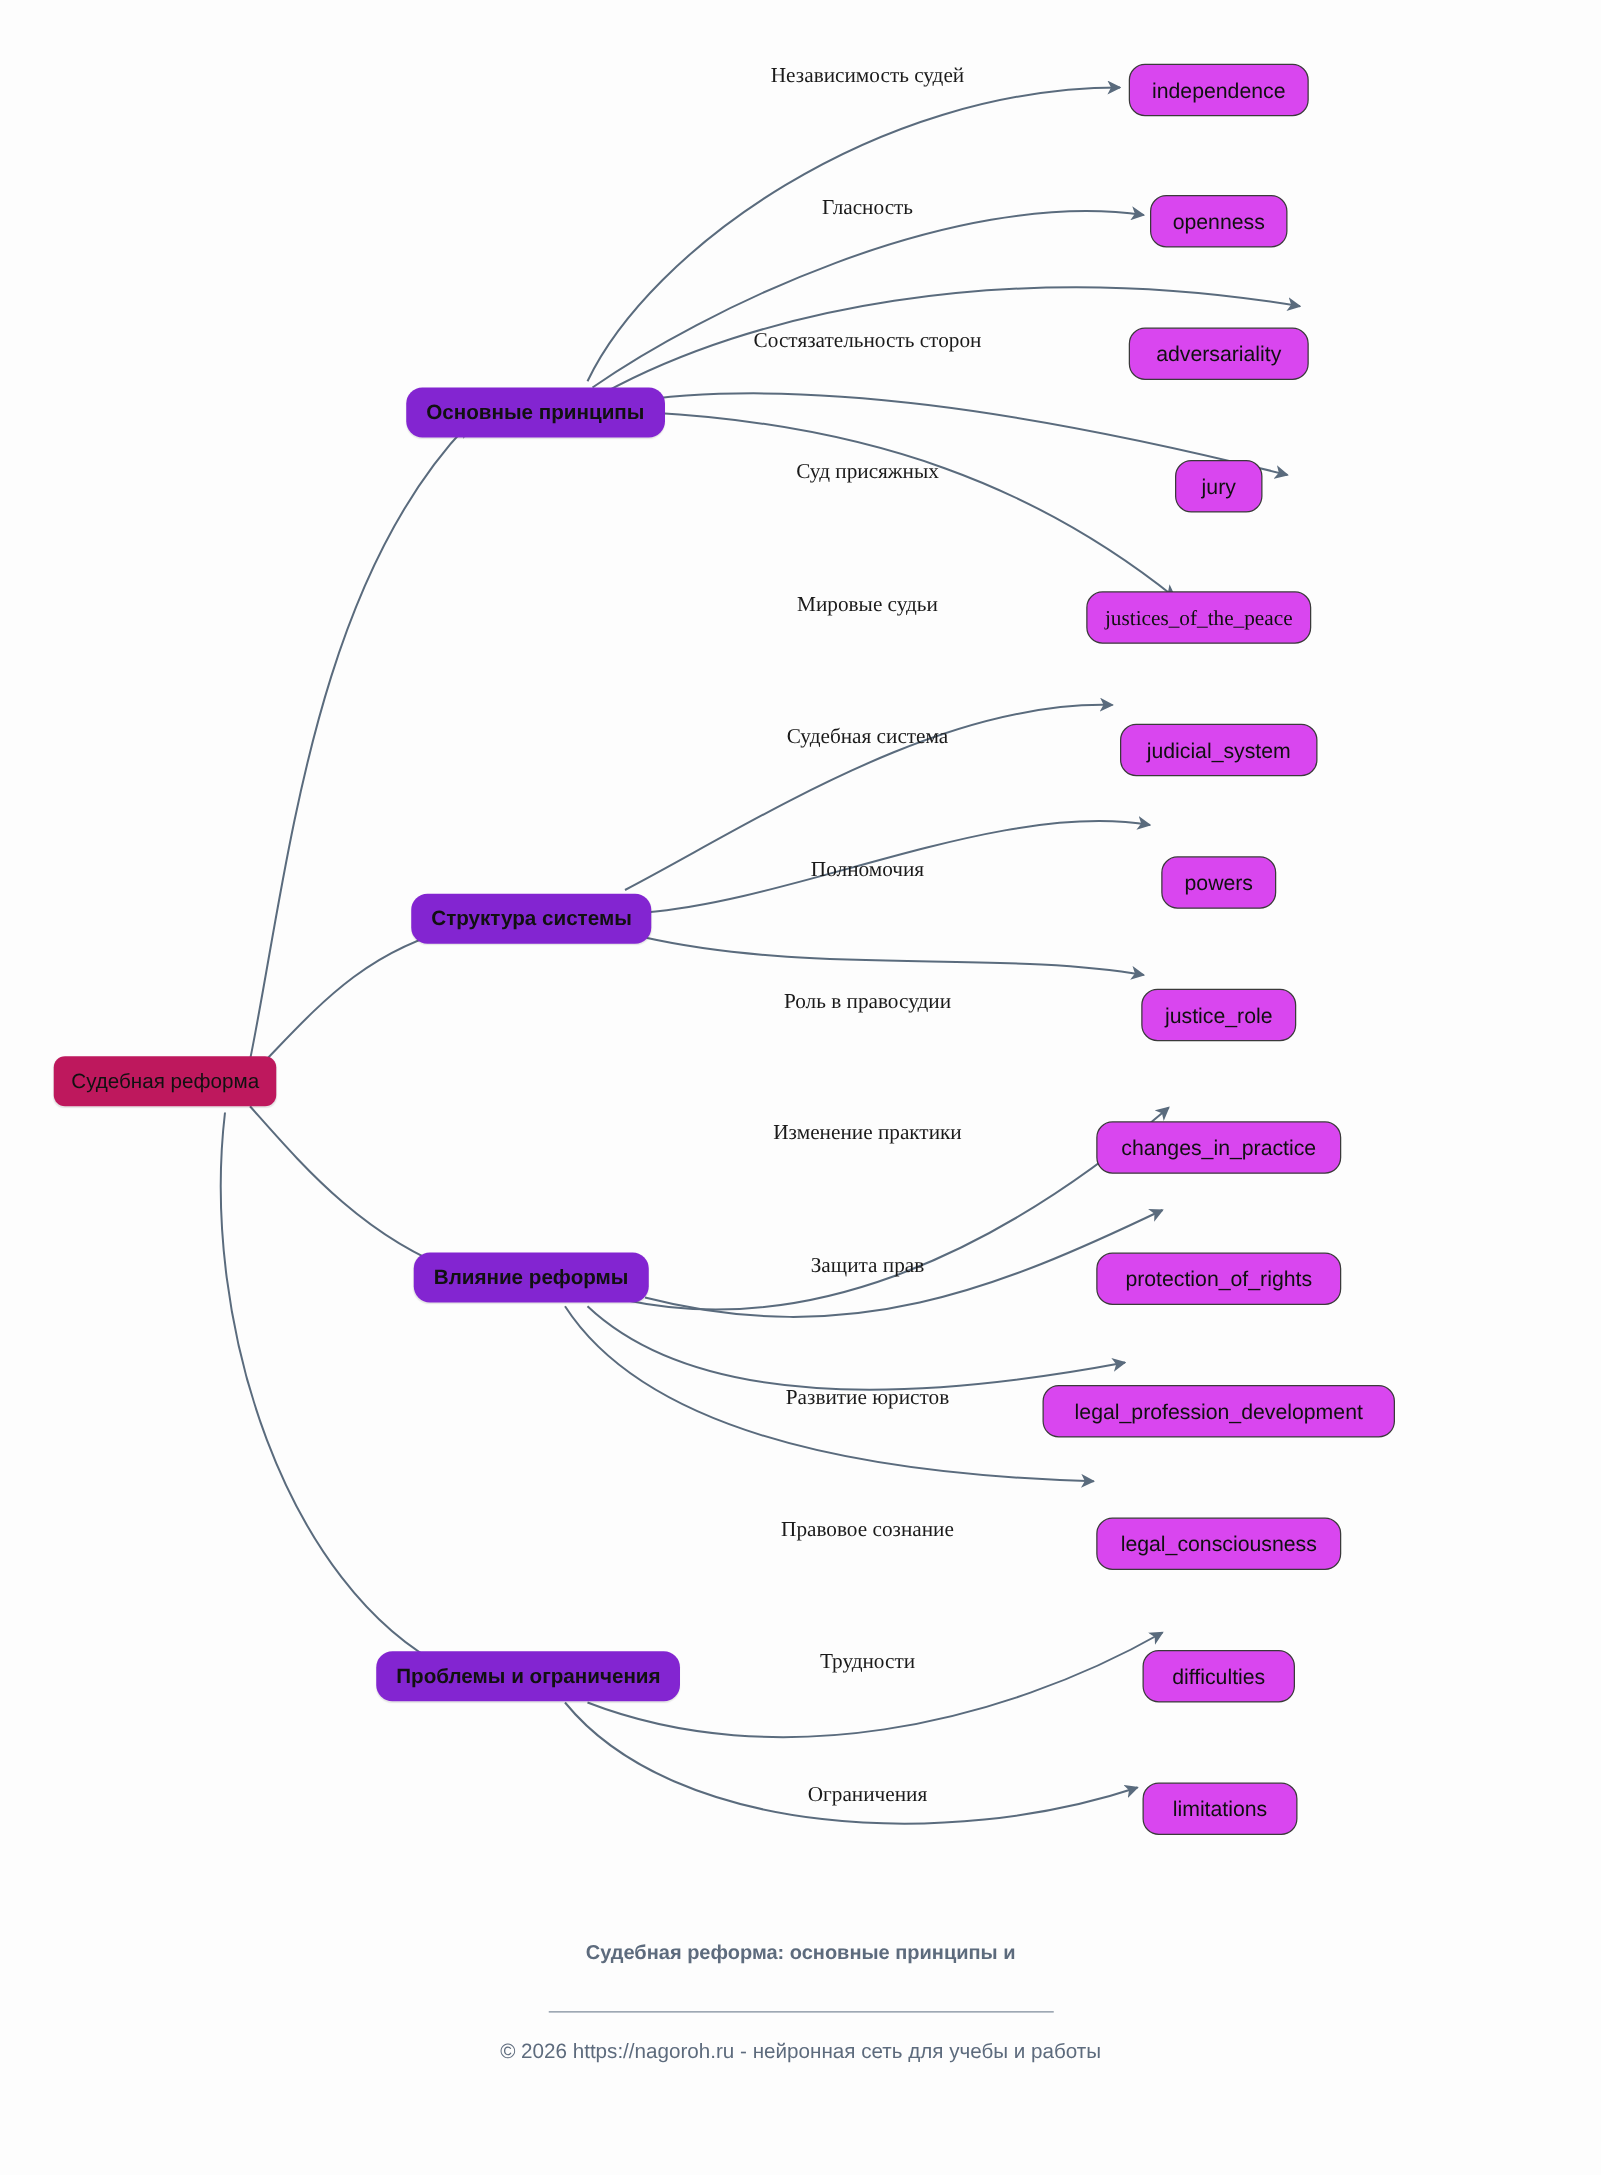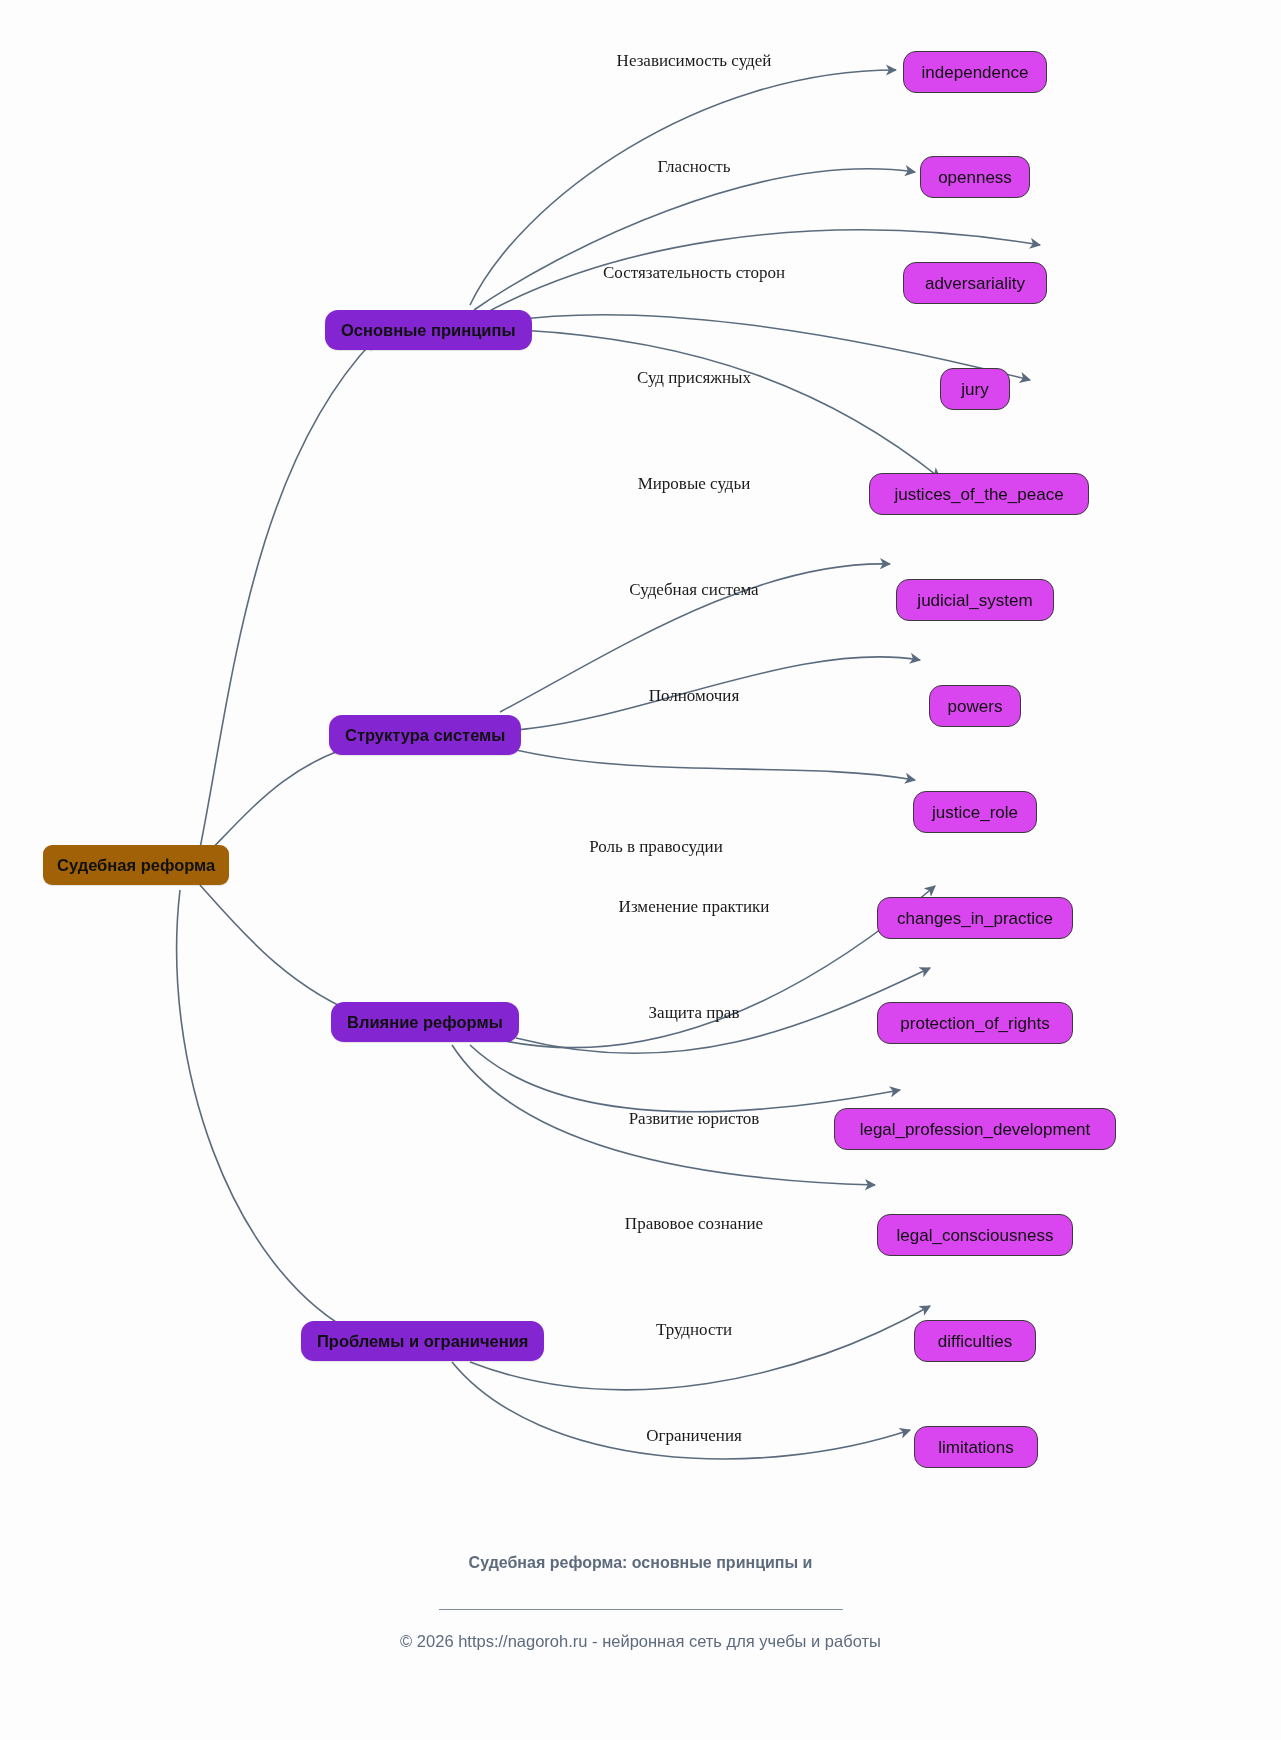--- a/index.html
+++ b/index.html
@@ -13,28 +13,27 @@
   svg.edges{position:absolute;left:0;top:0;width:1281px;height:1740px;pointer-events:none;}
 
   .node{
     position:absolute;
     display:flex;align-items:center;justify-content:center;
     box-sizing:border-box;
     white-space:nowrap;
     line-height:1;
   }
   .node.root{
-    background:#a16207;
+    background:#be185d;
     color:#111111;
     border-radius:9px;
     font-size:16.5px;
     padding:0 14px;
     height:40px;
     box-shadow:0 1px 1px rgba(0,0,0,0.10);
-    font-weight:bold;
   }
   .node.branch{
     background:#8325d1;
     color:#111111;
     border-radius:13px;
     font-size:16.5px;
     font-weight:700;
     padding:0 16px;
     height:40px;
     box-shadow:0 1px 1px rgba(0,0,0,0.10);
@@ -145,21 +144,21 @@
   </div>
   <div class="node leaf" style="left:920px; top:156px; width:110px;">
     <span>openness</span>
   </div>
   <div class="node leaf" style="left:903px; top:262px; width:144px;">
     <span>adversariality</span>
   </div>
   <div class="node leaf" style="left:940px; top:368px; width:70px;">
     <span>jury</span>
   </div>
-  <div class="node leaf" style="left:869px; top:473px; width:220px;">
+  <div class="node leaf" style="left:869px; top:473px; width:180px;font-family:Liberation Serif, serif;">
     <span>justices_of_the_peace</span>
   </div>
   <div class="node leaf" style="left:896px; top:579px; width:158px;">
     <span>judicial_system</span>
   </div>
   <div class="node leaf" style="left:929px; top:685px; width:92px;">
     <span>powers</span>
   </div>
   <div class="node leaf" style="left:913px; top:791px; width:124px;">
     <span>justice_role</span>
@@ -183,21 +182,21 @@
     <span>limitations</span>
   </div>
 
   <div class="edge-label" style="left:694px; top:60px;">Независимость судей</div>
   <div class="edge-label" style="left:694px; top:166px;">Гласность</div>
   <div class="edge-label" style="left:694px; top:272px;">Состязательность сторон</div>
   <div class="edge-label" style="left:694px; top:377px;">Суд присяжных</div>
   <div class="edge-label" style="left:694px; top:483px;">Мировые судьи</div>
   <div class="edge-label" style="left:694px; top:589px;">Судебная система</div>
   <div class="edge-label" style="left:694px; top:695px;">Полномочия</div>
-  <div class="edge-label" style="left:656px; top:801px;margin-top:45px;">Роль в правосудии</div>
+  <div class="edge-label" style="left:694px; top:801px;">Роль в правосудии</div>
   <div class="edge-label" style="left:694px; top:906px;">Изменение практики</div>
   <div class="edge-label" style="left:694px; top:1012px;">Защита прав</div>
   <div class="edge-label" style="left:694px; top:1118px;">Развитие юристов</div>
   <div class="edge-label" style="left:694px; top:1223px;">Правовое сознание</div>
   <div class="edge-label" style="left:694px; top:1329px;">Трудности</div>
   <div class="edge-label" style="left:694px; top:1435px;">Ограничения</div>
 
   <div class="footer footer-title">
     <div>Судебная реформа: основные принципы и</div>
   </div>

